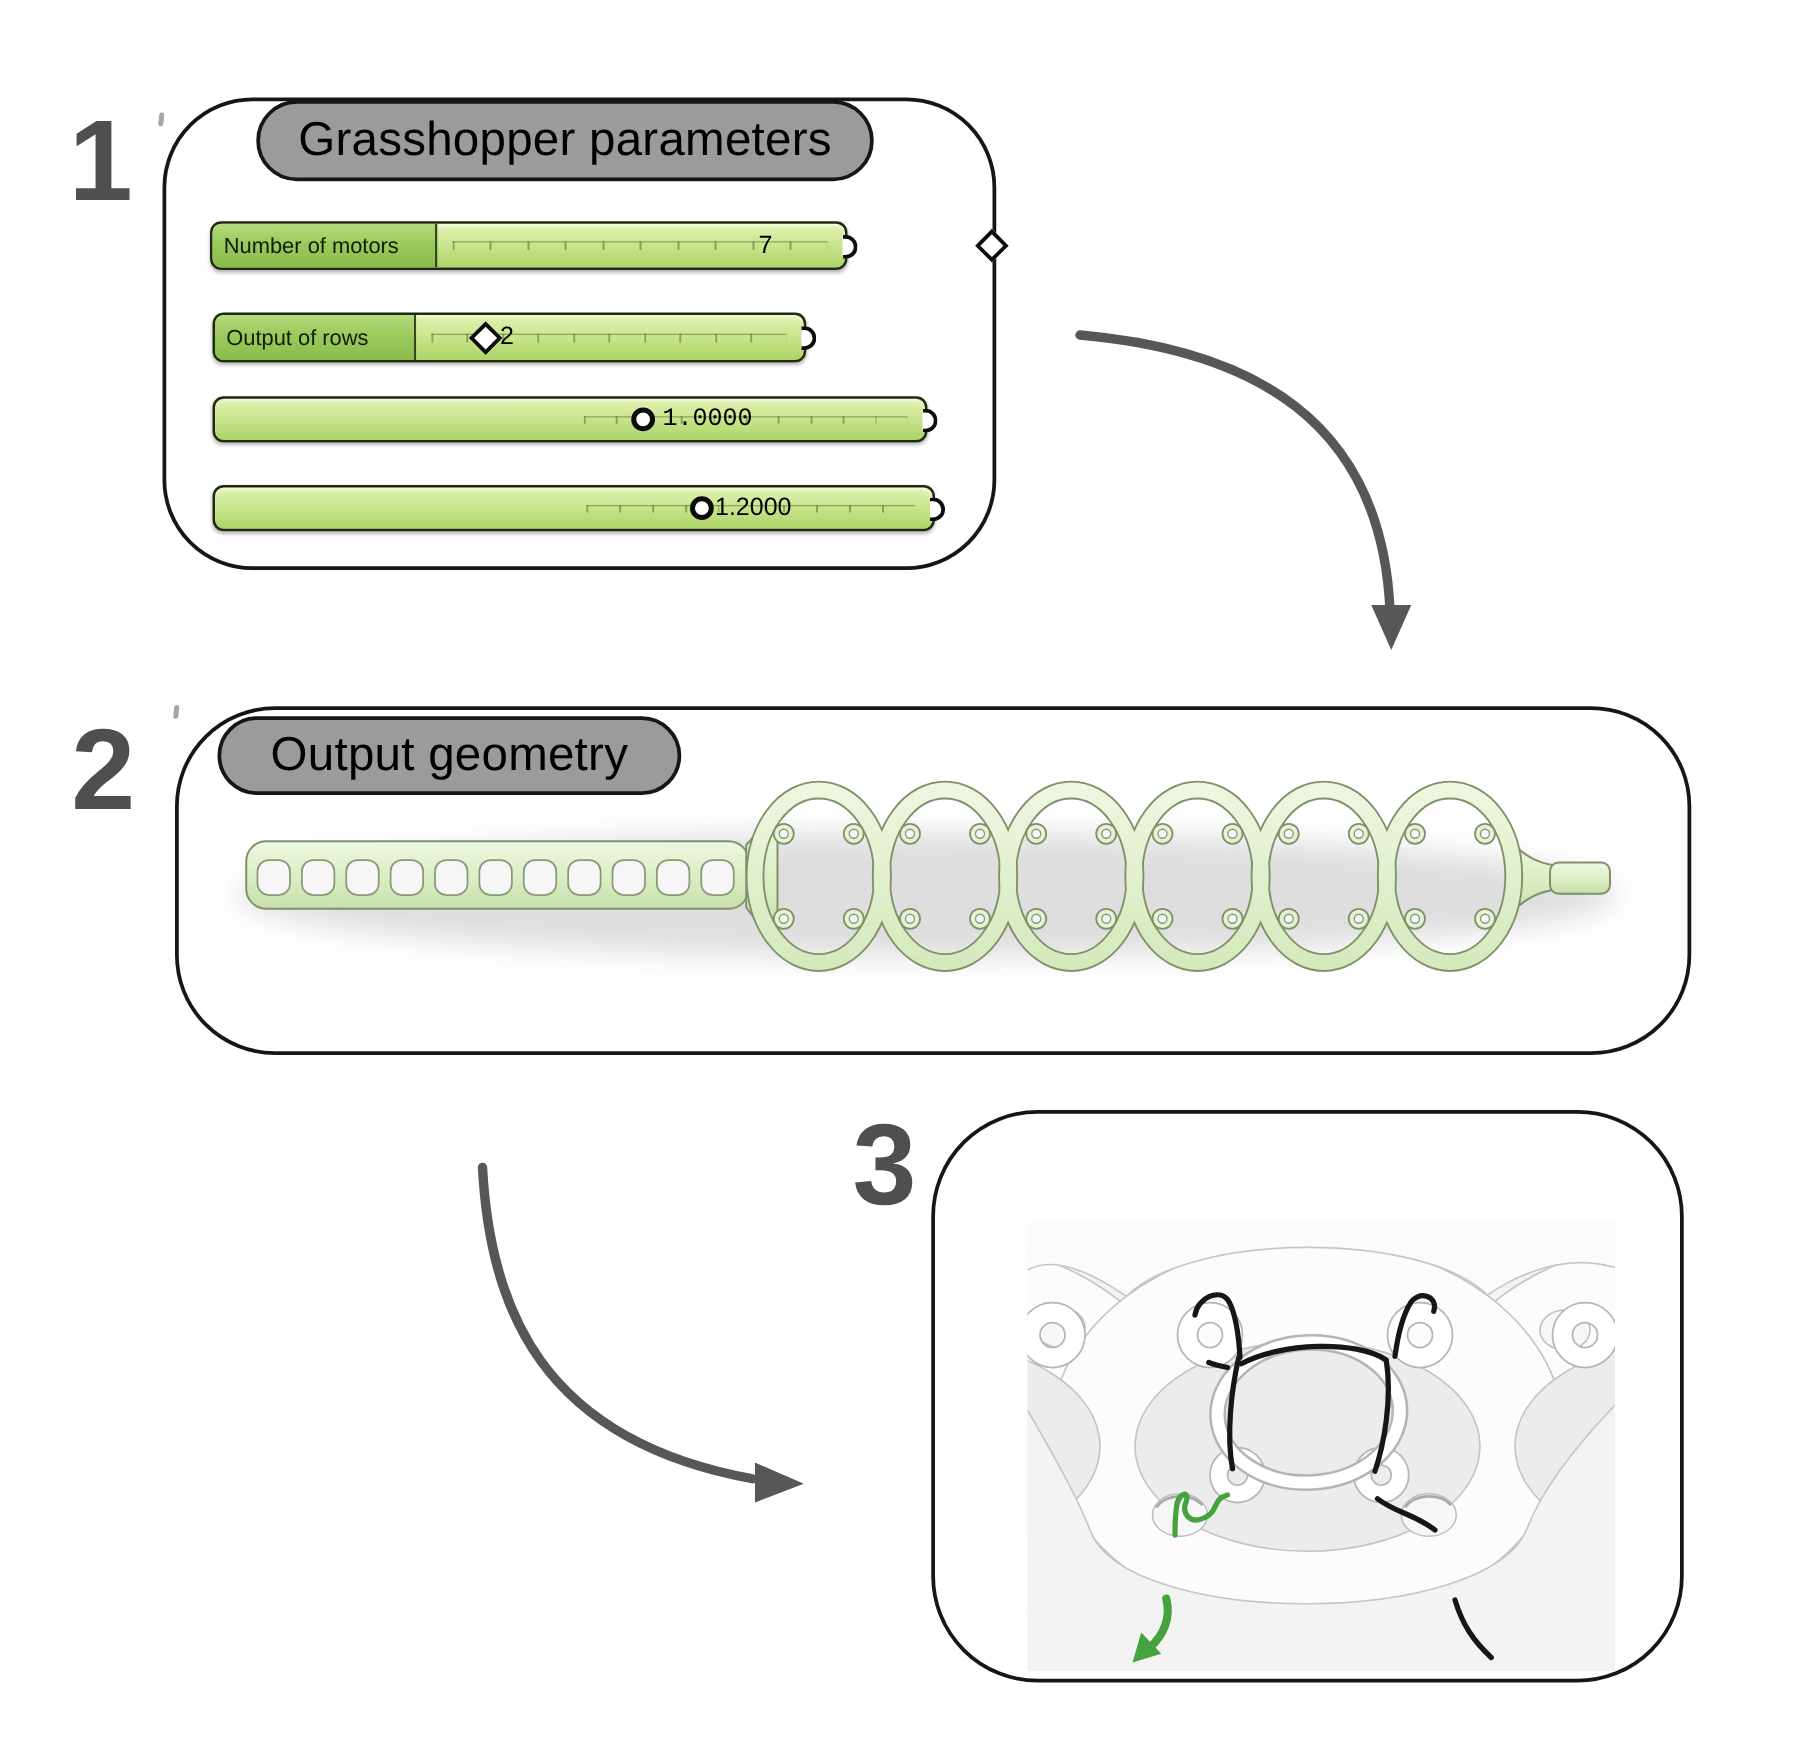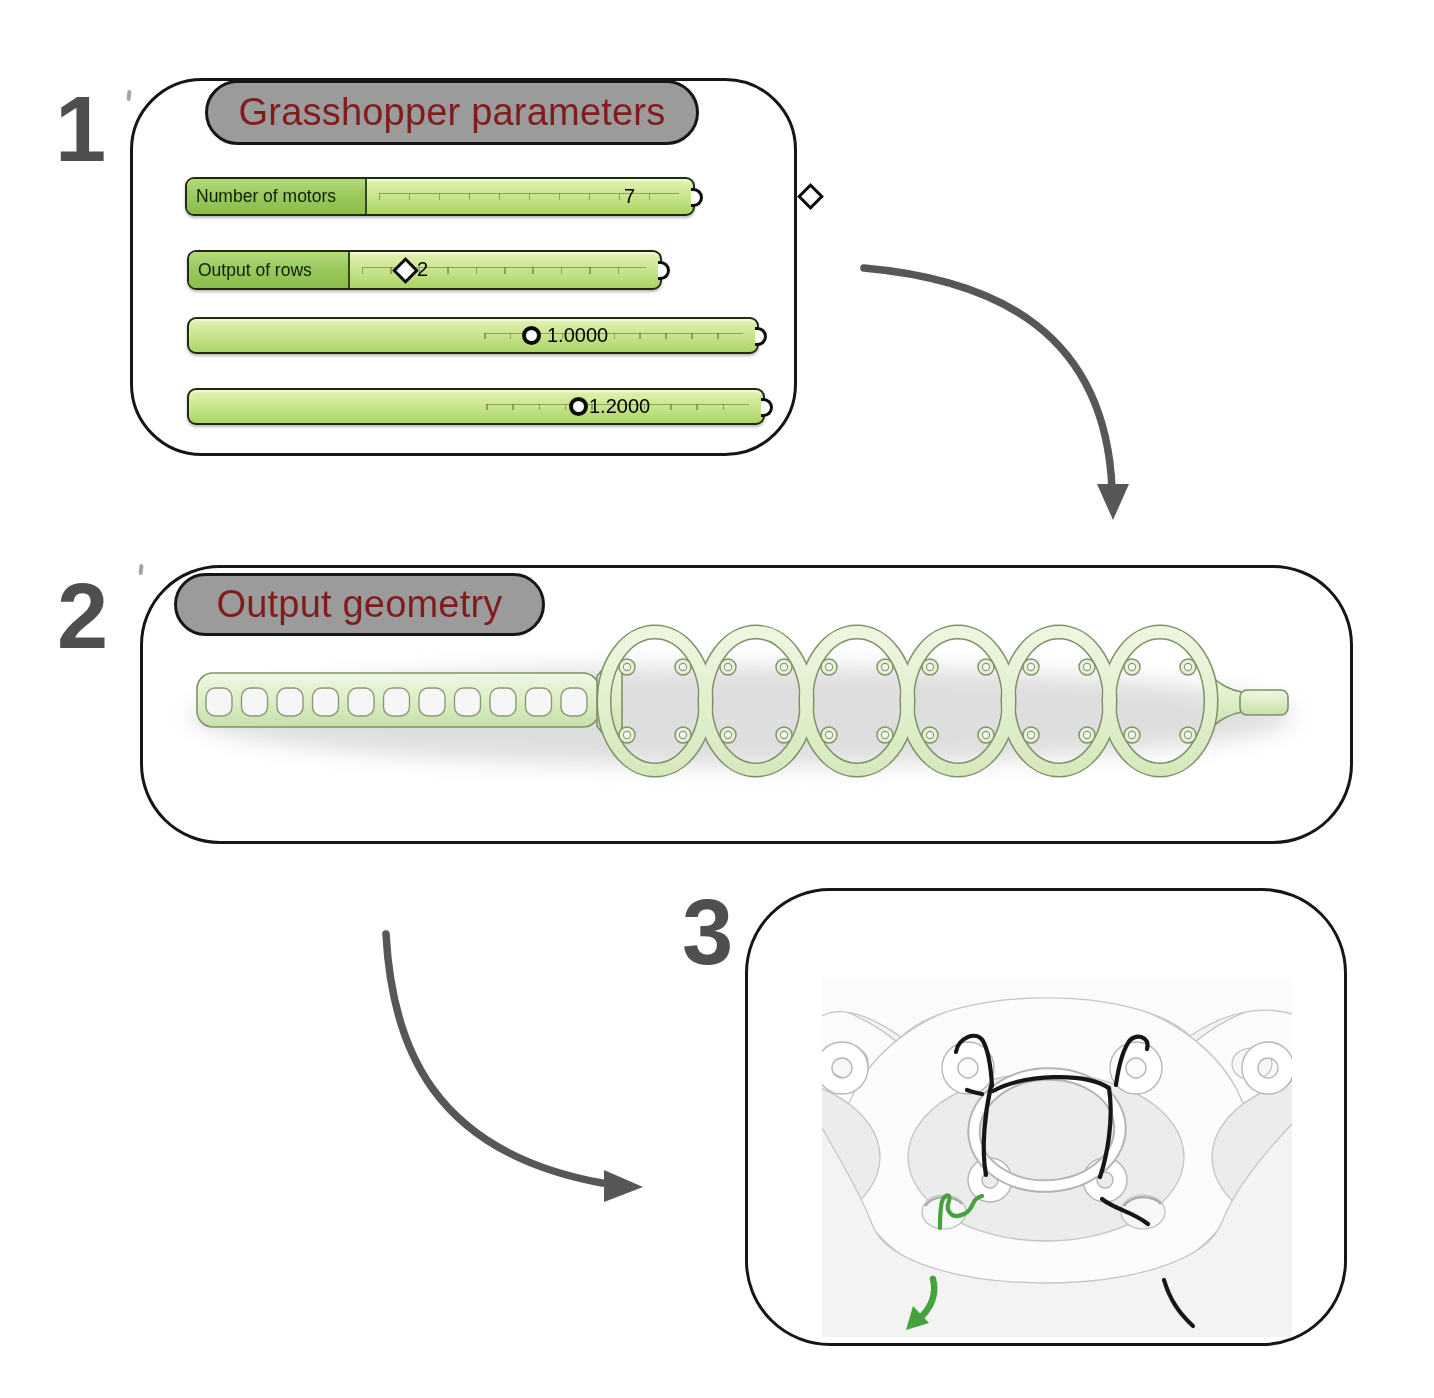--- a/index.html
+++ b/index.html
@@ -10,29 +10,29 @@
   .num1{left:55px;top:83px;}
   .num2{left:57px;top:570px;}
   .num3{left:682px;top:886px;}
   .stray{position:absolute;width:4px;height:11px;background:#8f8f8f;border-radius:2px;transform:rotate(6deg);opacity:.8;}
   
   .panel{position:absolute;background:#ffffff;border:3px solid #161616;box-sizing:border-box;}
   .panel1{left:130px;top:78px;width:667px;height:378px;border-radius:72px;}
   .panel2{left:140px;top:565px;width:1213px;height:279px;border-radius:80px;}
   .panel3{left:745px;top:888px;width:602px;height:458px;border-radius:85px;}
   .pill{position:absolute;background:#9b9b9b;border:3px solid #161616;box-sizing:border-box;
-        color:#7f1d1d;display:flex;align-items:center;justify-content:center;
+        color:#000000;display:flex;align-items:center;justify-content:center;
         white-space:nowrap;letter-spacing:.2px;text-align:right;}
   .pill1{left:205px;top:80px;width:494px;height:65px;border-radius:34px;font-size:38px;}
   .pill2{left:174px;top:573px;width:371px;height:63px;border-radius:33px;font-size:38px;}
   .pill3{left:769px;top:892px;width:549px;height:64px;border-radius:33px;font-size:36px;}
   
   .gh-slider{position:absolute;border:2px solid #1f2b10;border-radius:9px;box-sizing:border-box;
              background:linear-gradient(#e3f2b4,#cbe690 45%,#abd466);
-             box-shadow:inset 0 2px 2px rgba(255,255,255,.55),0 2px 3px rgba(0,0,0,.28);margin-left:17px;}
+             box-shadow:inset 0 2px 2px rgba(255,255,255,.55),0 2px 3px rgba(0,0,0,.28);}
   .s1{left:168px;top:177px;width:510px;height:39px;}
   .s2{left:170px;top:250px;width:475px;height:40px;}
   .s3{left:170px;top:317px;width:572px;height:37px;}
   .s4{left:170px;top:388px;width:578px;height:37px;}
   .gh-label{position:absolute;left:0;top:0;bottom:0;display:flex;align-items:center;
             padding-left:9px;box-sizing:border-box;font-size:17.5px;color:#121c07;
             background:linear-gradient(#b6da7e,#9aca5c 45%,#8abc4c);
             border-right:2px solid #37491c;border-radius:7px 0 0 7px;}
   .s1 .gh-label{width:180px;}
   .s2 .gh-label{width:161px;}
@@ -46,21 +46,21 @@
          background:repeating-linear-gradient(to right,rgba(85,110,45,.55) 0 1.5px,transparent 1.5px 10%);}
   .hdl-diamond{position:absolute;width:13px;height:13px;background:#fff;border:3px solid #0c0c0c;
                transform:rotate(45deg);top:50%;margin-top:-9.5px;}
   .hdl-circle{position:absolute;width:11px;height:11px;background:#fff;border:4.5px solid #0c0c0c;
               border-radius:50%;top:50%;margin-top:-10px;}
   .s1 .hdl-diamond{left:614px;} .s2 .hdl-diamond{left:207px;}
   .s3 .hdl-circle{left:333px;}  .s4 .hdl-circle{left:380px;}
   .gh-value{position:absolute;top:50%;transform:translateY(-52%);font-size:20px;color:#000;}
   .s1 .gh-value{left:420px;width:28px;text-align:right;}
   .s2 .gh-value{left:228px;}
-  .s3 .gh-value{left:358px;}
+  .s3 .gh-value{left:358px;font-family:Liberation Mono, monospace;}
   .s4 .gh-value{left:400px;}
   .hook{position:absolute;right:-10px;top:50%;width:9px;height:13px;margin-top:-9px;
         background:#fff;border:3.5px solid #0c0c0c;border-left:none;border-radius:0 10px 10px 0;}
   .overlay{position:absolute;left:0;top:0;pointer-events:none;}
 </style>
 </head>
 <body>
 
 <div class="canvas">
 

